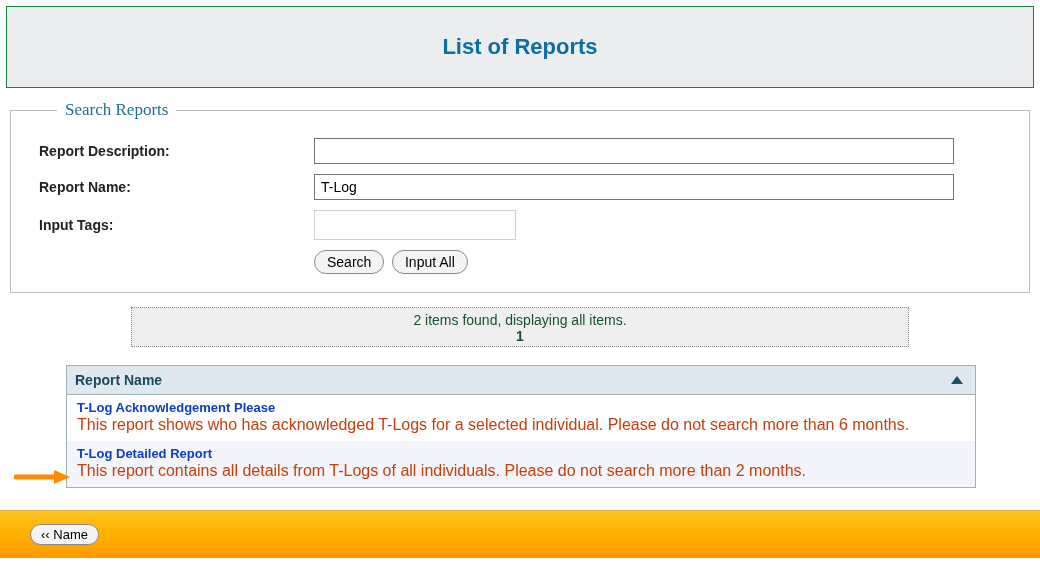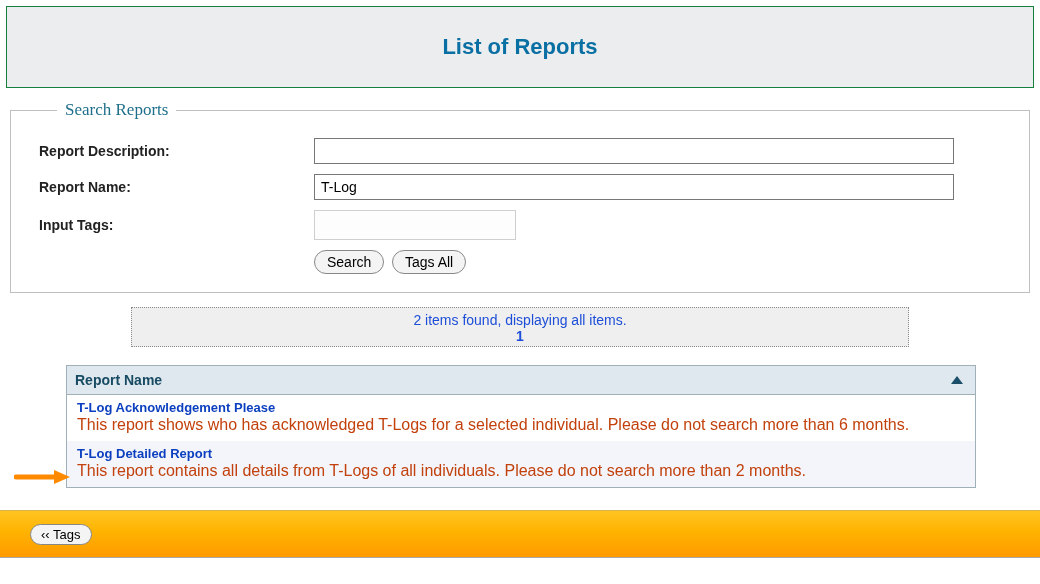--- a/index.html
+++ b/index.html
@@ -89,21 +89,21 @@
     justify-content:center;
     margin-bottom: 18px;
   }
   .results-summary {
     width: 776px;
     border: 1px dotted #8a8a8a;
     background: #efefef;
     text-align:center;
     padding: 4px 0 2px 0;
     font-size: 14px;
-    color:#1d4ed8;
+    color:#14532d;
   }
   .results-summary .page-num {
     font-weight: bold;
     display:block;
   }
 
   
   .table-wrap {
     margin: 0 0 0 66px;
     width: 908px;
@@ -197,21 +197,21 @@
       <input class="form-input wide" type="text" value="T-Log" style="">
     </div>
 
     <div class="form-row">
       <div class="form-label">Input Tags:</div>
       <input class="form-input small" type="text" value="" style="">
     </div>
 
     <div class="button-row">
       <button class="btn">Search</button>
-      <button class="btn">Tags All</button>
+      <button class="btn">Input All</button>
     </div>
   </fieldset>
 
   <div class="results-summary-wrap">
     <div class="results-summary">
       <span>2 items found, displaying all items.</span>
       <span class="page-num">1</span>
     </div>
   </div>
 
@@ -231,16 +231,16 @@
       <span class="rdesc">This report contains all details from T-Logs of all individuals. Please do not search more than 2 months.</span>
     </div>
   </div>
 
   <svg class="annot-arrow" viewBox="0 0 56 18">
     <line x1="2" y1="9" x2="40" y2="9" stroke="#ff8a00" stroke-width="5" stroke-linecap="round"></line>
     <polygon points="40,2 56,9 40,16" fill="#ff8a00"></polygon>
   </svg>
 
   <div class="actionbar">
-    <button class="btn">‹‹ Tags</button>
+    <button class="btn">‹‹ Name</button>
   </div>
 
 </div>
 
 </body></html>

